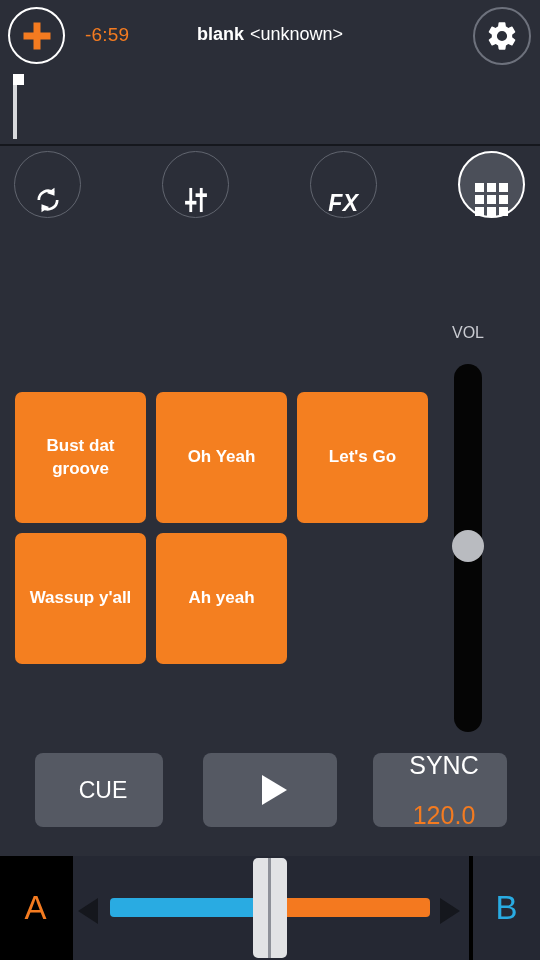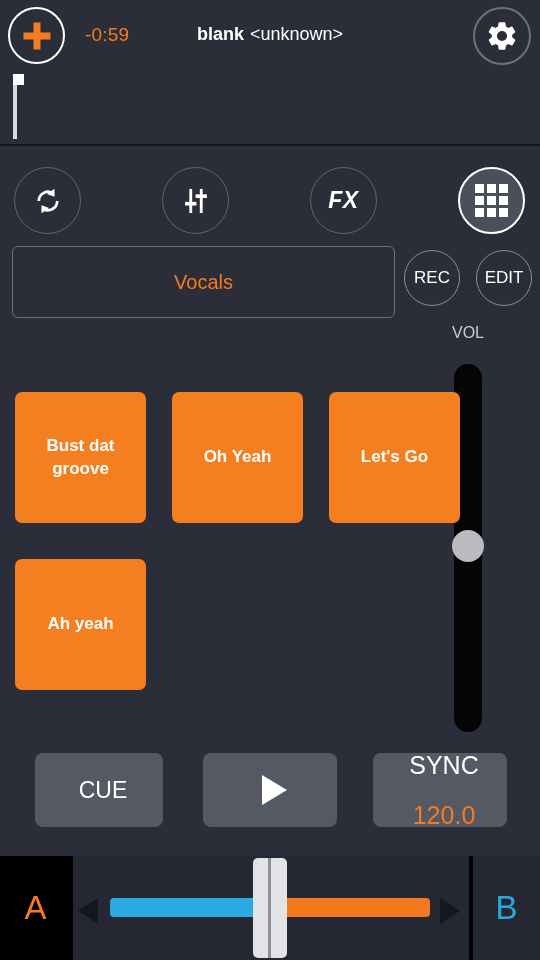--- a/index.html
+++ b/index.html
@@ -95,26 +95,26 @@
     width: 11px; height: 11px;
     background: #ffffff;
   }
 
   
   .modebar {
     position: absolute; left: 0; top: 148px;
     width: 540px; height: 90px;
   }
   .mode-btn {
-    position: absolute; top: 19px;
+    position: absolute; top: 3px;
     width: 67px; height: 67px;
     border-radius: 50%;
     border: 1px solid #61656f;
     background: #2b2e38;
-    display: flex; align-items: center; justify-content: center;
+    display: flex; align-items: flex-end; justify-content: center;
   }
   .mode-btn.active {
     background: #4b4f59;
     border: 2px solid #ffffff;
   }
   #mode-loop  { left: 14px; }
   #mode-eq    { left: 162px; }
   #mode-fx    { left: 310px; }
   #mode-pads  { left: 458px; }
   .fx-label {
@@ -178,21 +178,20 @@
 
   
   .pads {
     position: absolute; left: 15px; top: 392px;
     width: 414px; height: 282px;
     display: grid;
     grid-template-columns: repeat(3, 131px);
     grid-template-rows: repeat(2, 141px);
     column-gap: 10px;
     row-gap: 0px;
-    gap: 26px;
   }
   .pad {
     margin: 0 0 10px 0;
     background: #f47f20;
     border-radius: 7px;
     display: flex; align-items: center; justify-content: center;
     text-align: center;
     color: #ffffff;
     font-size: 17px;
     font-weight: bold;
@@ -294,21 +293,21 @@
 
 <div id="app">
 
   <div class="topbar">
 
     <div class="add-btn">
       <span class="plus-h"></span>
       <span class="plus-v"></span>
     </div>
 
-    <div class="time-left">-0:59</div>
+    <div class="time-left">-6:59</div>
 
     <div class="track-title">
       <span class="tname">blank</span><span class="tartist">&lt;unknown&gt;</span>
     </div>
 
     <div class="gear-btn">
       <svg width="34" height="34" viewBox="0 0 24 24">
         <path fill="#ffffff" d="M19.14 12.94a7.07 7.07 0 000-1.88l2.03-1.58a.5.5 0 00.12-.63l-1.92-3.32a.5.5 0 00-.6-.22l-2.39.96a7.03 7.03 0 00-1.62-.94l-.36-2.54a.5.5 0 00-.5-.42h-3.84a.5.5 0 00-.5.42l-.36 2.54c-.58.24-1.12.56-1.62.94l-2.39-.96a.5.5 0 00-.6.22L2.71 8.85a.5.5 0 00.12.63l2.03 1.58a7.07 7.07 0 000 1.88l-2.03 1.58a.5.5 0 00-.12.63l1.92 3.32c.13.22.39.3.6.22l2.39-.96c.5.38 1.04.7 1.62.94l.36 2.54c.4.24.25.42.5.42h3.84c.25 0 .46-.18.5-.42l.36-2.54c.58-.24 1.12-.56 1.62-.94l2.39.96c.21.08.47 0 .6-.22l1.92-3.32a.5.5 0 00-.12-.63l-2.03-1.58zM12 15.6A3.6 3.6 0 1112 8.4a3.6 3.6 0 010 7.2z"></path>
       </svg>
     </div>
@@ -358,34 +357,30 @@
         <span></span>
           <span></span>
           <span></span>
         <span></span>
           <span></span>
           <span></span>
       </span>
     </div>
   </div>
 
-  <div class="bankrow">
-    <div class="bank-name">Vocals</div>
-    <div class="round-sm" id="btn-rec">REC</div>
-    <div class="round-sm" id="btn-edit">EDIT</div>
-  </div>
 
   <div class="vol-label">VOL</div>
   <div class="vol-track"></div>
   <div class="vol-thumb"></div>
 
   <div class="pads">
     <div class="pad">Bust dat groove</div>
     <div class="pad">Oh Yeah</div>
     <div class="pad">Let's Go</div>
+    <div class="pad">Wassup y'all</div>
     <div class="pad">Ah yeah</div>
   </div>
 
   <div class="transport">
     <div class="tbtn" id="btn-cue">CUE</div>
     <div class="tbtn" id="btn-play">
       <span class="play-tri"></span>
     </div>
     <div class="tbtn" id="btn-sync">
       <span class="sync-top">SYNC</span>

